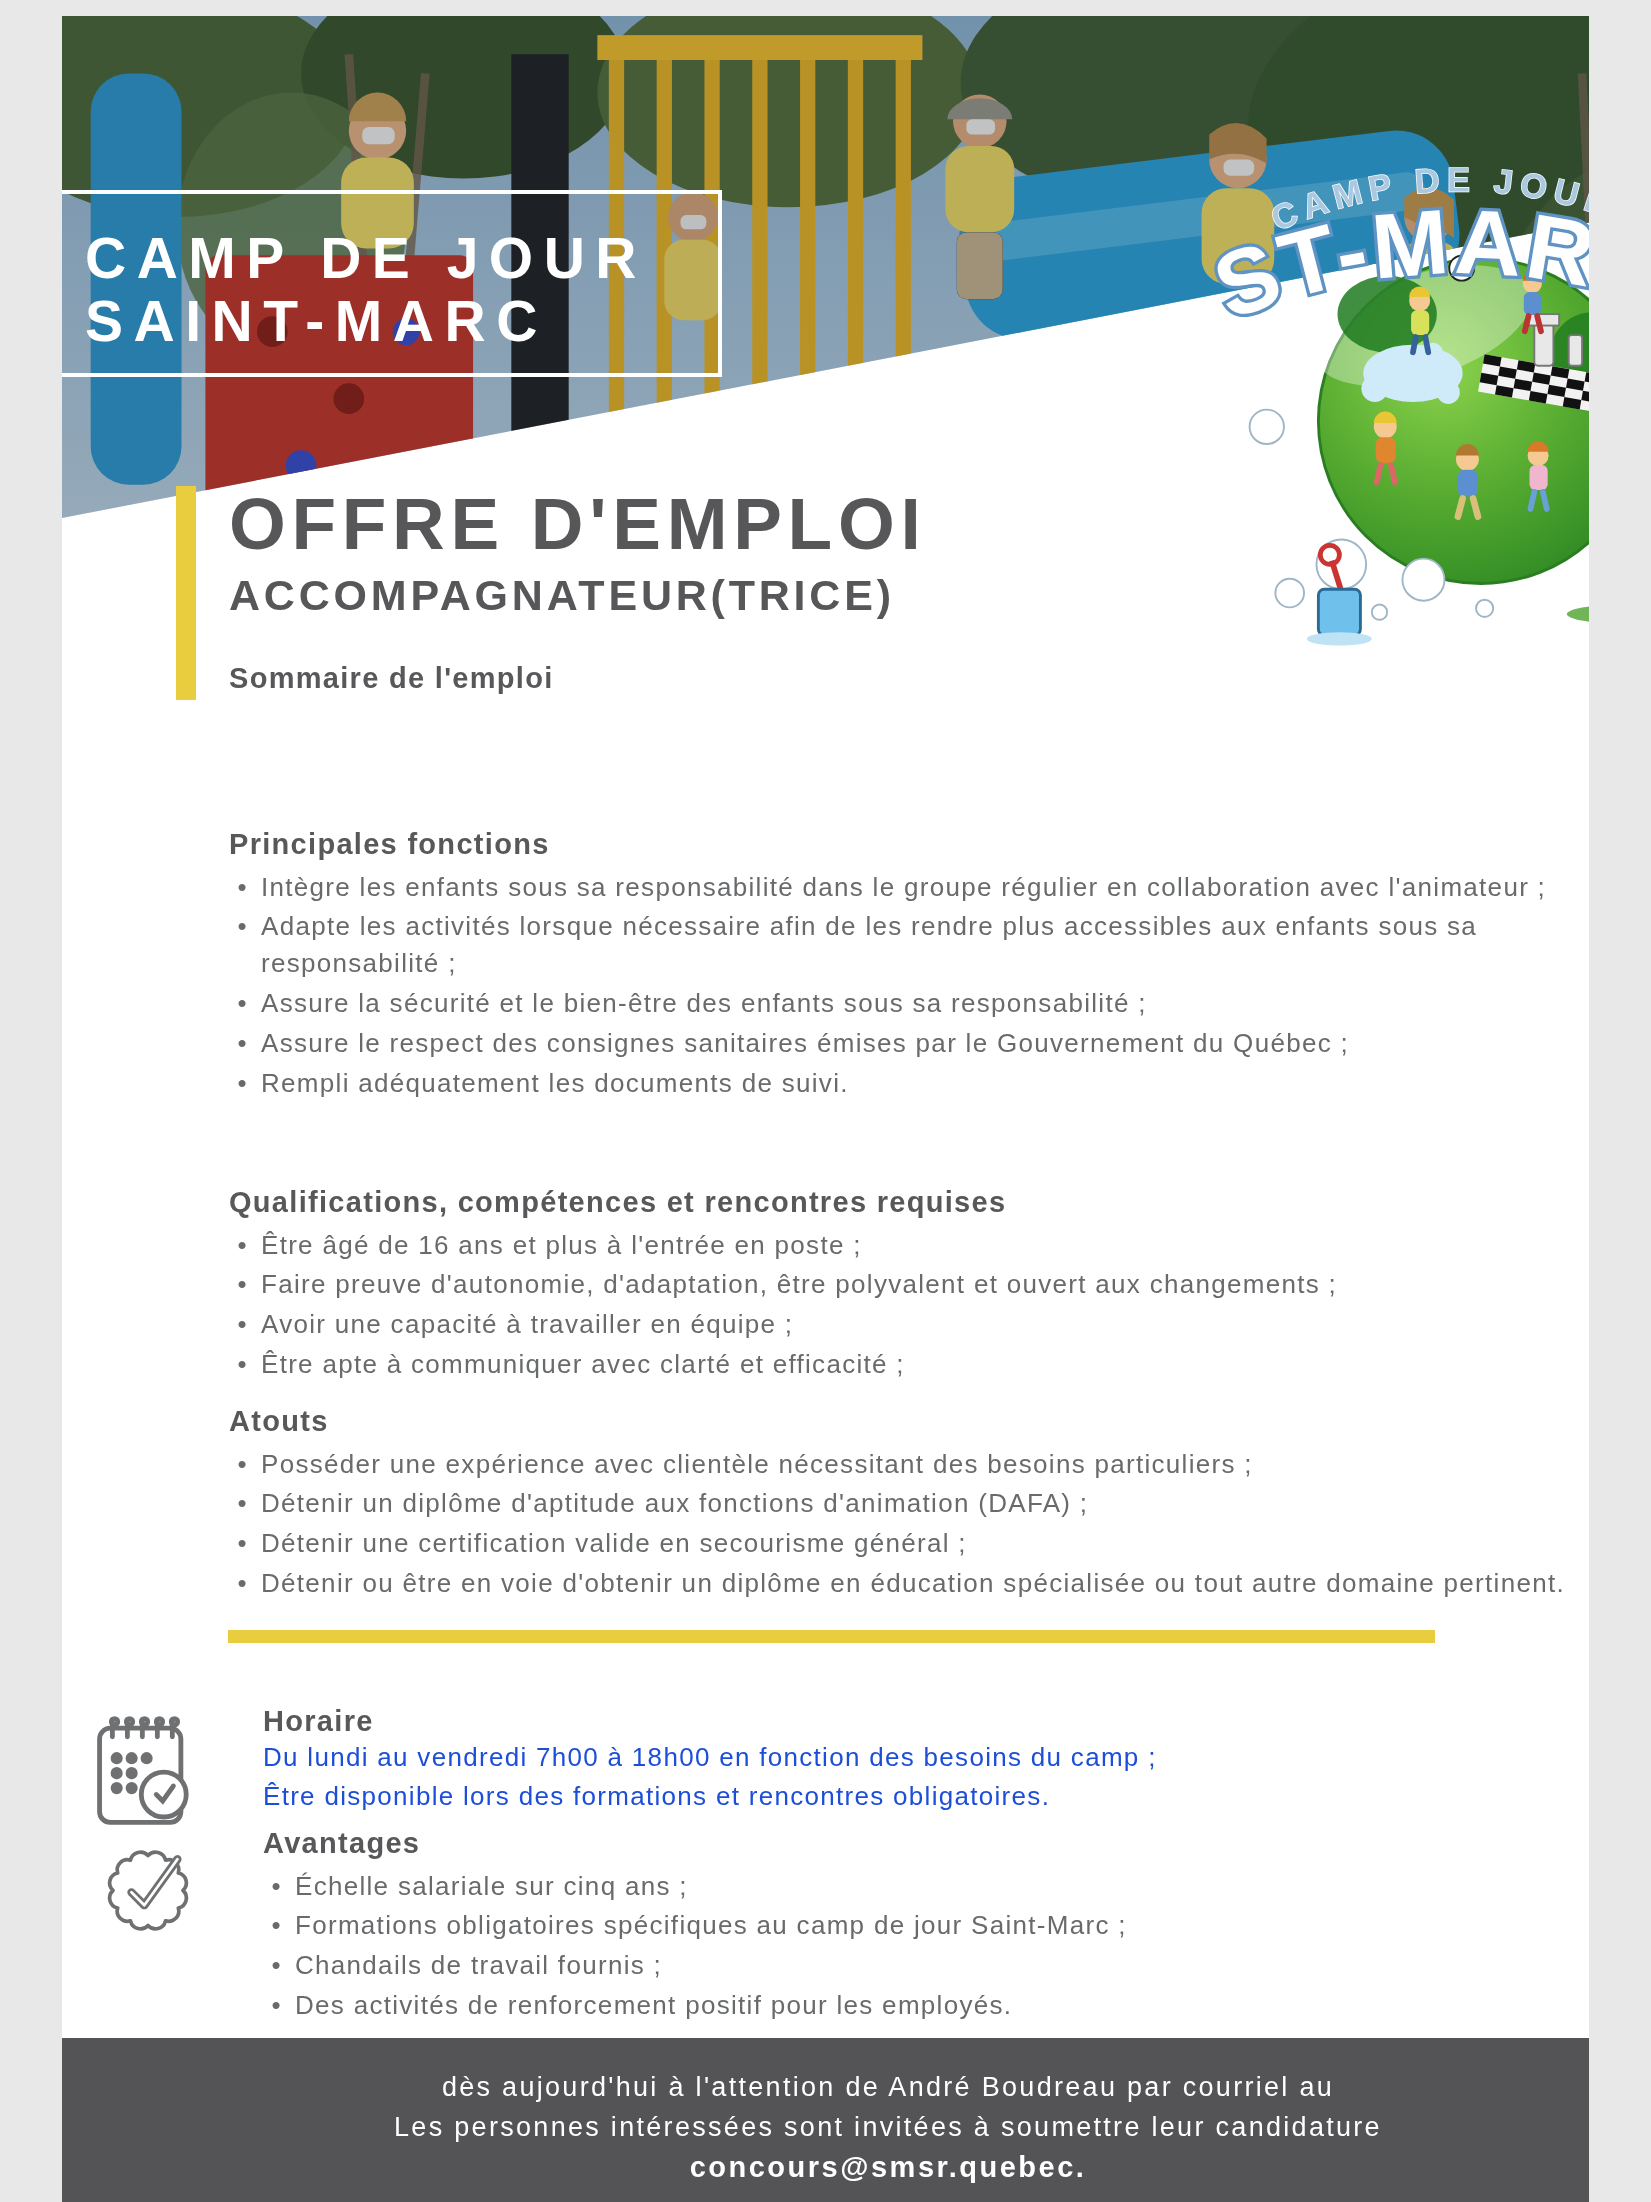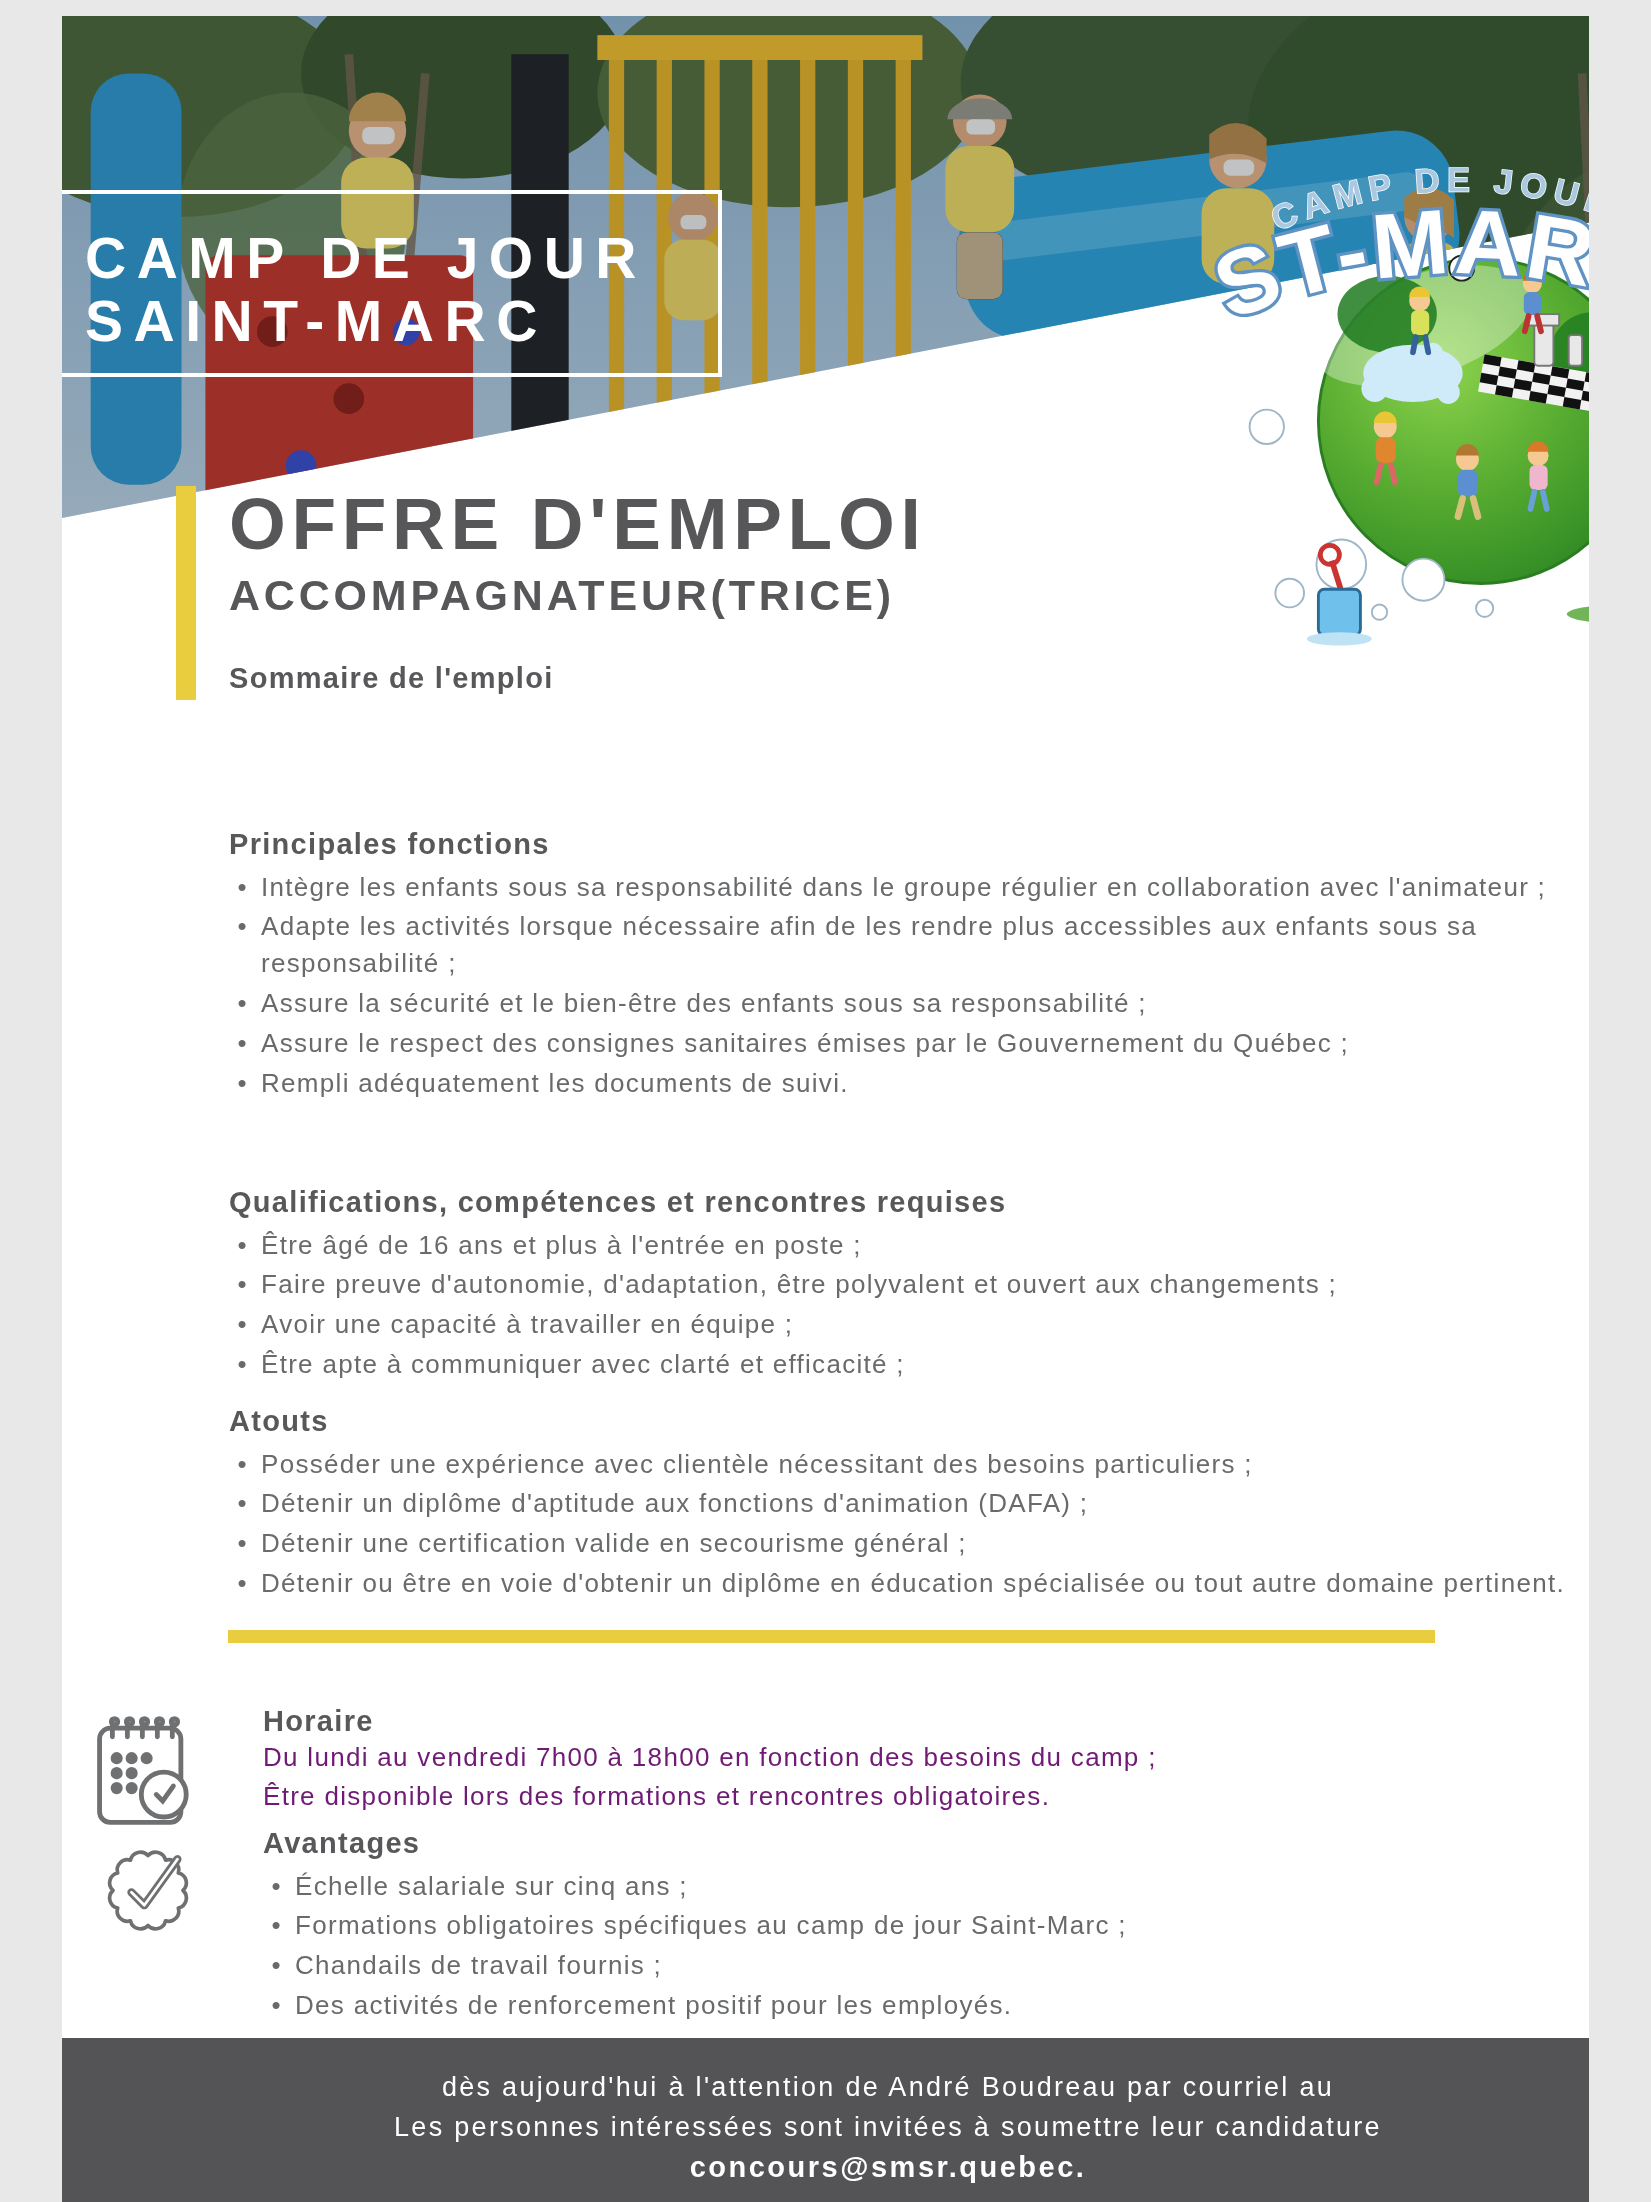--- a/index.html
+++ b/index.html
@@ -57,21 +57,21 @@
   .sec-principales{top:811px;}
   .sec-qualifications{top:1169px;}
   .sec-atouts{top:1388px;}
   
   .divider{position:absolute;top:1614px;left:166px;width:1207px;height:13.4px;background:#eacd3f;}
   
   .icon-block{position:absolute;left:0;width:1577px;z-index:3;padding-left:34px;}
   .horaire-block{top:1688px;}
   .avantages-block{top:1810px;}
   .icon-block .txt{margin-left:167px;}
-  .plain-line{font-size:26px;line-height:39px;letter-spacing:1.3px;color:#701a75;width:1338px;}
+  .plain-line{font-size:26px;line-height:39px;letter-spacing:1.3px;color:#1d4ed8;width:1338px;}
   .cal-icon{position:absolute;left:29px;top:1.9px;width:107px;height:130px;}
   .badge-icon{position:absolute;left:40px;top:15.3px;width:92px;height:99px;}
   
   .footer{
     position:absolute;left:0;top:2022px;width:1652px;height:181px;
     background:#545456;color:#ffffff;text-align:center;box-sizing:border-box;
     padding-top:29px;z-index:6;
   }
   .footer .fline{font-size:27px;line-height:40px;letter-spacing:2.3px;}
   .footer .femail{font-size:29px;line-height:40px;font-weight:700;letter-spacing:2.5px;}

